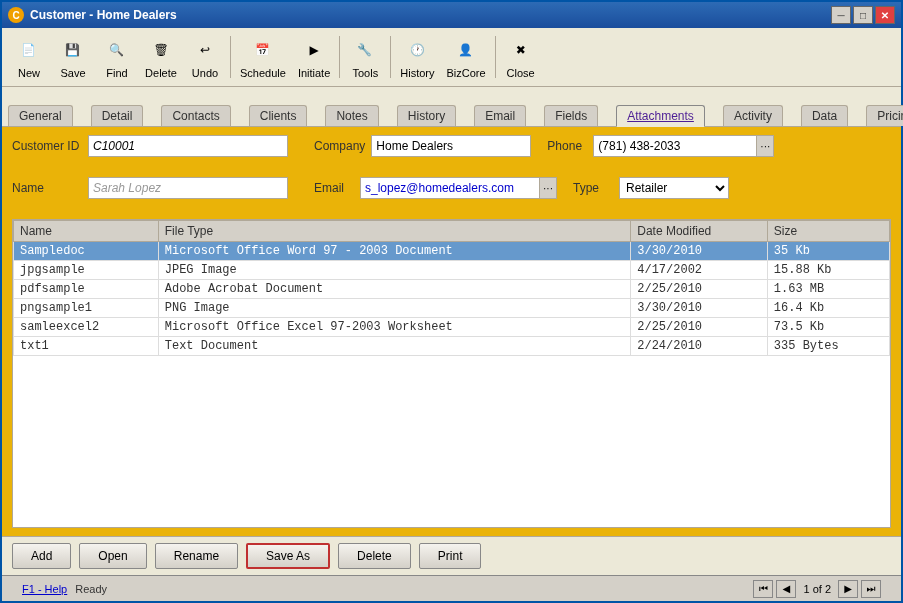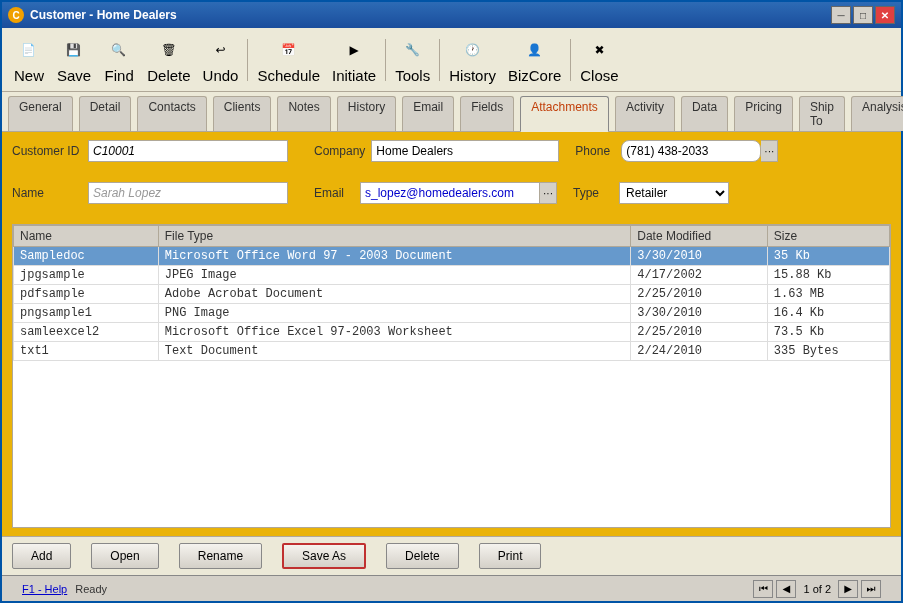--- a/index.html
+++ b/index.html
@@ -68,49 +68,51 @@
       cursor: pointer;
       border: 1px solid transparent;
       border-radius: 2px;
       gap: 2px;
       background: transparent;
     }
     .toolbar-btn .icon-area {
       width: 32px; height: 30px;
       display: flex; align-items: center; justify-content: center;
     }
-    .toolbar-btn .btn-label { font-size: 15px; color: #000; }
+    .toolbar-btn .btn-label { font-size: 11px; color: #000; }
     .toolbar-separator { width: 1px; height: 42px; background: #b0a898; margin: 0 2px; }
 
     
     .tabs-row {
       background: #ece9d8;
       padding: 4px 6px 0;
       display: flex;
       flex-shrink: 0;
       border-bottom: 1px solid #b0a898;
-      gap: 6px;
+      gap: 18px;
+      align-items: flex-end;
     }
     .tab {
       padding: 3px 10px;
       background: #d4d0c8;
       border: 1px solid #b0a898;
       border-bottom: none;
       cursor: pointer;
       border-radius: 3px 3px 0 0;
       font-size: 12px;
       color: #333;
     }
     .tab.active {
       background: #ece9d8;
       border-color: #888;
       border-bottom: 1px solid #ece9d8;
       margin-bottom: -1px;
       font-weight: normal;
-      color: #c2410c;
+      color: #4c1d95;
+      text-decoration: underline;
     }
 
     
     .main-content {
       background: #eab308;
       flex: 1;
       display: flex;
       flex-direction: column;
       padding: 8px 10px;
       gap: 20px;
@@ -123,21 +125,21 @@
     }
     .form-label { min-width: 70px; color: #333; font-size: 12px; }
     .form-input {
       border: 1px solid #b0a898;
       background: white;
       padding: 2px 4px;
       font-size: 12px;
       height: 22px;
     }
     .input-medium { width: 200px; font-style: italic; }
-    .input-phone { width: 140px; border-radius: 8px; }
+    .input-phone { width: 164px; }
     .input-email { width: 180px; }
     .form-input-with-btn { display: flex; align-items: center; }
     .input-suffix-btn {
       border: 1px solid #b0a898;
       border-left: none;
       background: #d4d0c8;
       height: 22px;
       padding: 0 3px;
       cursor: pointer;
       font-size: 10px;
@@ -183,21 +185,21 @@
       background: #6699cc;
       color: white;
     }
 
     
     .bottom-bar {
       background: #ece9d8;
       border-top: 1px solid #b0a898;
       padding: 6px 10px;
       display: flex;
-      gap: 20px;
+      gap: 8px;
       flex-shrink: 0;
     }
     .action-btn {
       padding: 4px 18px;
       background: linear-gradient(to bottom, #f5f3ee, #d4d0c8);
       border: 1px solid #888;
       cursor: pointer;
       font-size: 12px;
       height: 26px;
       border-radius: 2px;
@@ -313,21 +315,21 @@
     <div class="tab">Analysis</div>
     <div class="tab">Rewards</div>
   </div>
 
   <div class="main-content">
 
     <div class="form-row">
       <span class="form-label">Customer ID</span>
       <input class="form-input input-medium" type="text" value="C10001" readonly="" style="">
       <span style="min-width:60px; padding-left:20px;" class="form-label">Company</span>
-      <input class="form-input" style="width: 188px;" type="text" value="Home Dealers">
+      <input class="form-input" style="width: 160px;" type="text" value="Home Dealers">
       <span style="min-width:50px; padding-left:10px;" class="form-label">Phone</span>
       <div class="form-input-with-btn">
         <input class="form-input input-phone" type="text" value="(781) 438-2033" style="">
         <button class="input-suffix-btn">···</button>
       </div>
     </div>
 
     <div class="form-row">
       <span class="form-label">Name</span>
       <input class="form-input input-medium" type="text" value="Sarah Lopez" style="color: rgb(153, 153, 153);">

